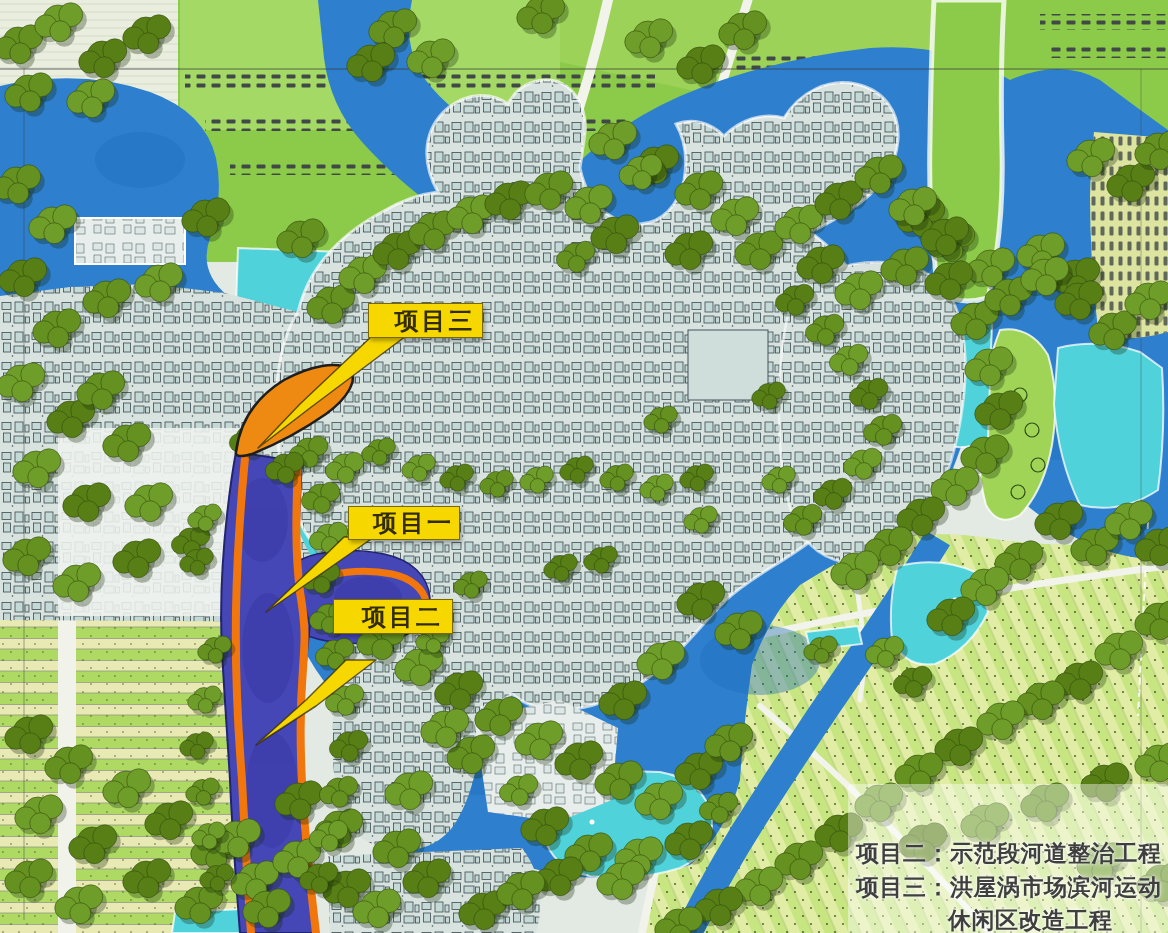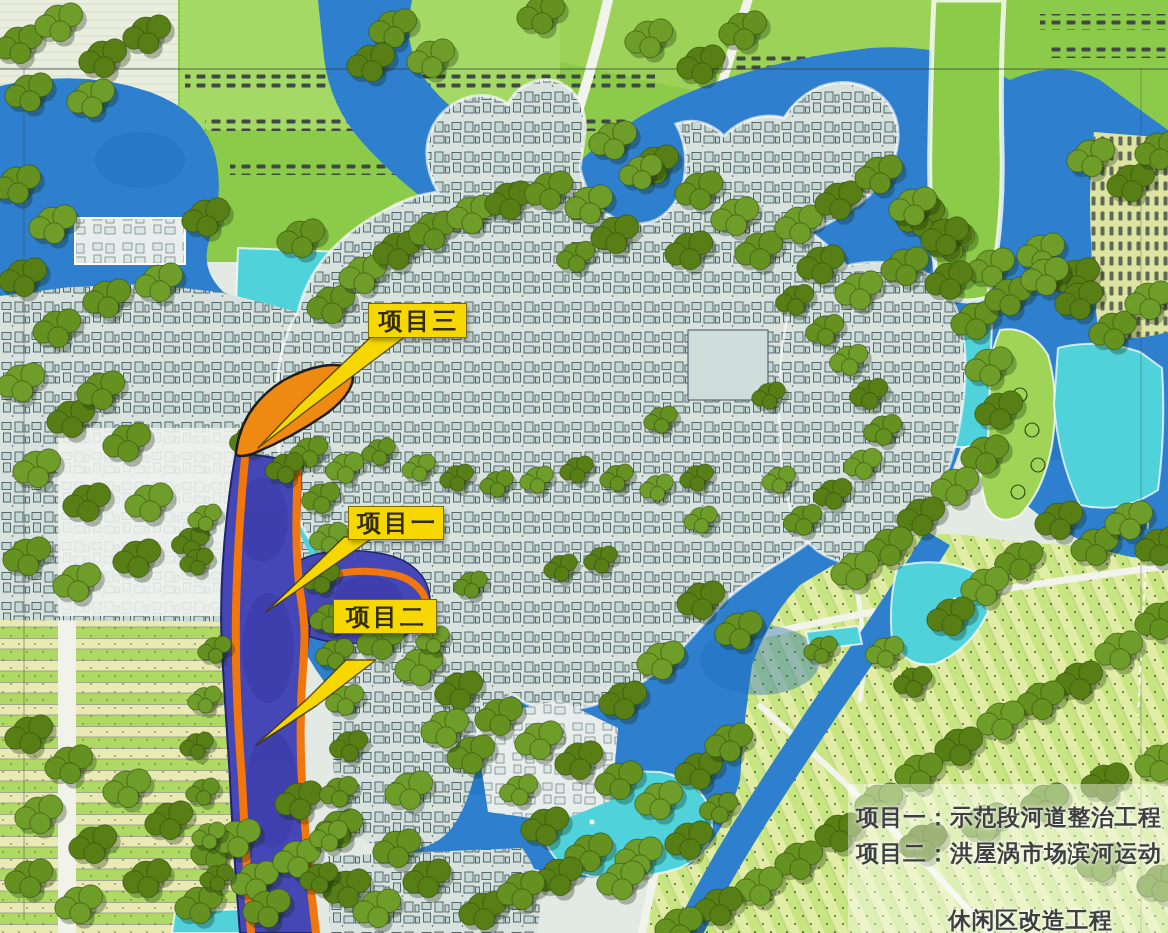--- a/index.html
+++ b/index.html
@@ -13,21 +13,21 @@
   .water{fill:var(--water,#2e80cf);}
   .water-stroke{stroke:var(--water,#2e80cf);fill:none;}
   .pond{fill:var(--pond,#4fd2da);stroke:#ffffff;stroke-width:2;stroke-opacity:.75;}
   .band{fill:var(--river-band,#4547b6);}
   .stripe{stroke:var(--stripe-orange,#f1770d);fill:none;stroke-linecap:round;}
   .road{stroke:#f2f4ec;fill:none;stroke-linecap:round;}
   .shore{fill:none;stroke:#ffffff;stroke-opacity:.65;}
   .callout{position:absolute;background:var(--callout-yellow,#f6d800);color:#322c00;
     font-weight:bold;font-size:24px;letter-spacing:3px;display:flex;align-items:center;
     justify-content:center;border:1px solid rgba(55,45,0,.65);box-shadow:2px 3px 4px rgba(0,0,0,.3);
-    z-index:5;padding-left:3px;}
+    z-index:5;padding-left:19px;}
   .legend-band{position:absolute;left:848px;top:784px;width:320px;height:149px;
     background:rgba(255,255,255,.42);border-radius:4px;z-index:3;}
   .legend-line{position:absolute;white-space:nowrap;font-size:23px;font-weight:bold;
     letter-spacing:.5px;color:var(--legend-text,#3f3f3f);
     text-shadow:0 0 3px rgba(255,255,255,.95), 0 0 6px rgba(255,255,255,.7);z-index:6;}
 </style>
 </head>
 <body>
 
 <div id="plan">
@@ -1836,16 +1836,16 @@
       <polygon points="346,660 376,660 316,706 256,745 306,700"></polygon>
     </g>
   </svg>
 
   <div class="legend-band"></div>
 
   <div class="callout" style="left:368px;top:303px;width:94px;height:33px">项目三</div>
   <div class="callout" style="left:348px;top:506px;width:91px;height:32px">项目一</div>
   <div class="callout" style="left:333px;top:599px;width:99px;height:33px">项目二</div>
 
-  <div class="legend-line" style="left:856px;top:802px">项目一：示范段河道整治工程</div>
-  <div class="legend-line" style="left:856px;top:838px">项目二：洪屋涡市场滨河运动</div>
+  <div class="legend-line" style="left:856px;top:838px">项目二：示范段河道整治工程</div>
+  <div class="legend-line" style="left:856px;top:872px">项目三：洪屋涡市场滨河运动</div>
   <div class="legend-line" style="left:948px;top:905px">休闲区改造工程</div>
 </div>
 
 </body></html>

